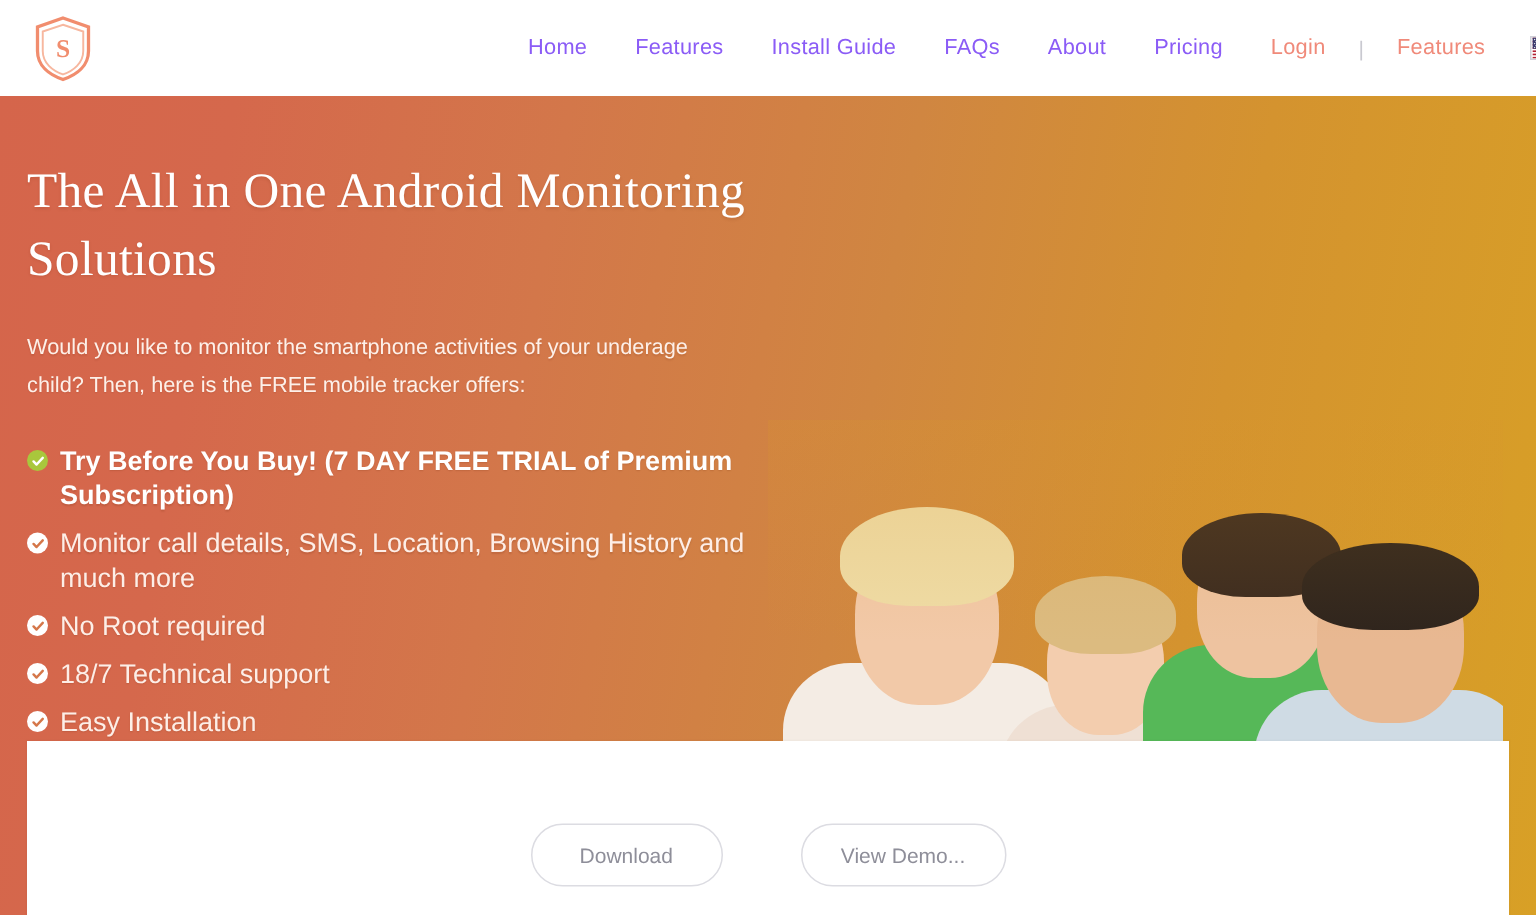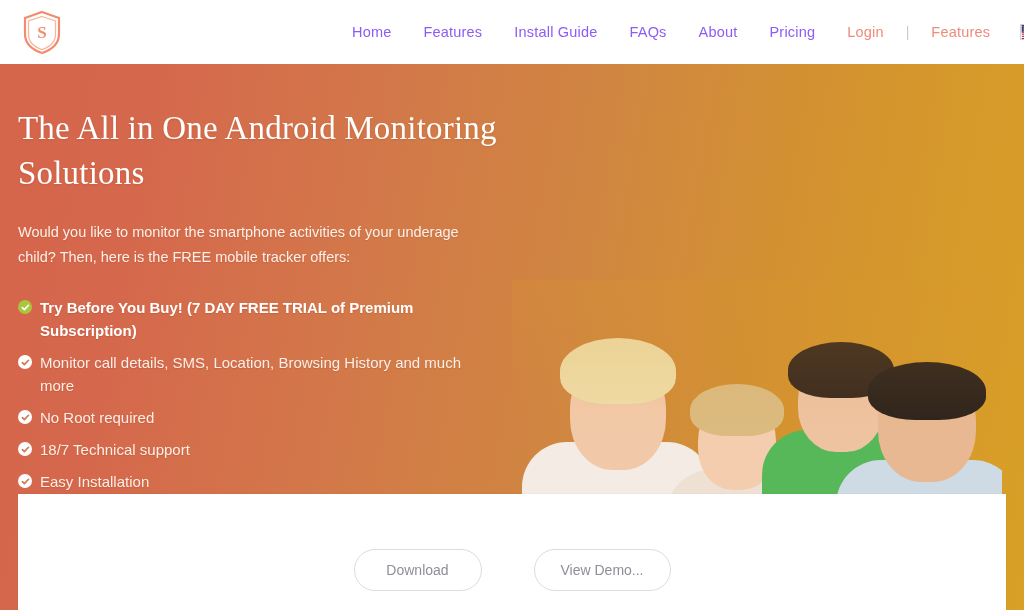--- a/index.html
+++ b/index.html
@@ -61,21 +61,21 @@
   }
   .hero-sub {
     margin-top:24px;
     font-size:14.5px; line-height:25px; color:#fdf0e9;
     max-width:460px;
     text-shadow:0 1px 1px rgba(120,50,20,.15);
   }
   .hero-list { margin-top:26px; list-style:none; }
   .hero-list li {
     position:relative; padding-left:22px; margin-bottom:9px;
-    font-size:15px; line-height:23px; color:#fdeee7;
+    font-size:18px; line-height:23px; color:#fdeee7;
     max-width:480px;
     text-shadow:0 1px 1px rgba(120,50,20,.2);
   }
   .hero-list li.strong { font-weight:bold; color:#ffffff; }
   .tick {
     position:absolute; left:0; top:4px;
     width:14px; height:14px; border-radius:50%;
     background:#ffffff;
     display:flex; align-items:center; justify-content:center;
   }

